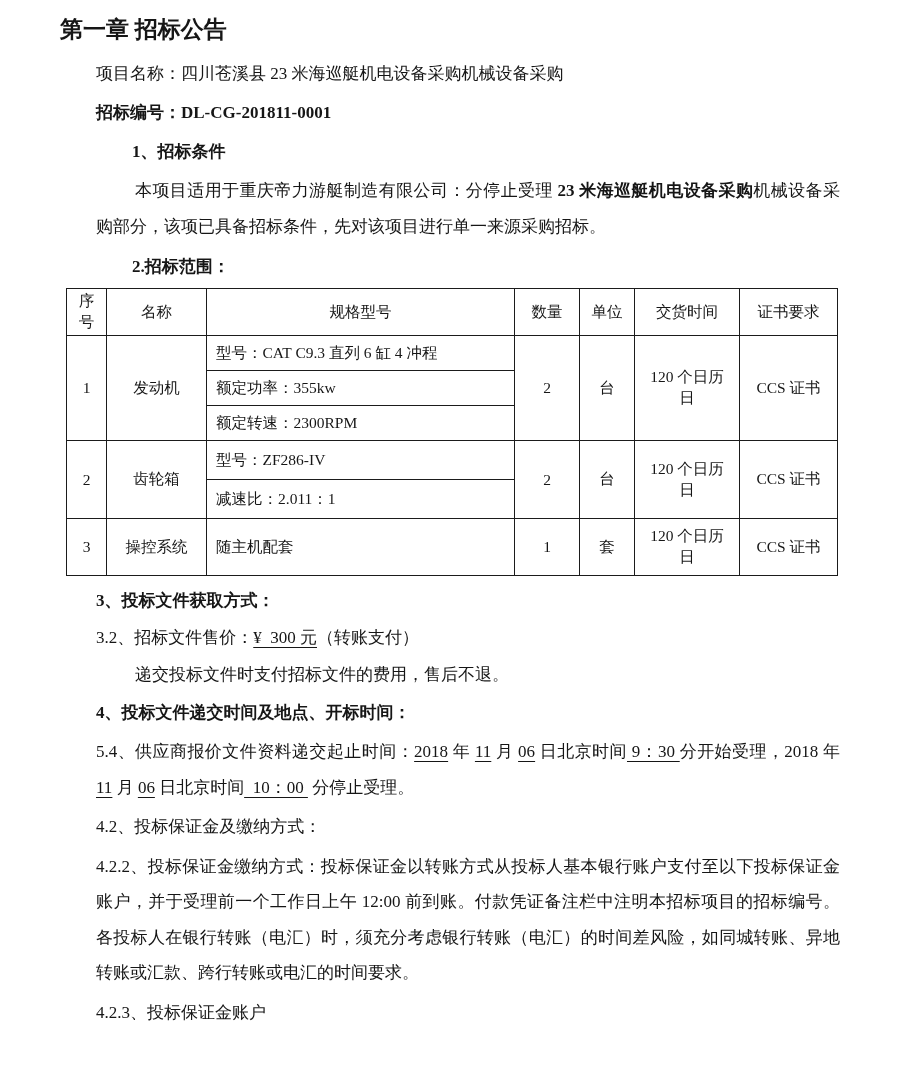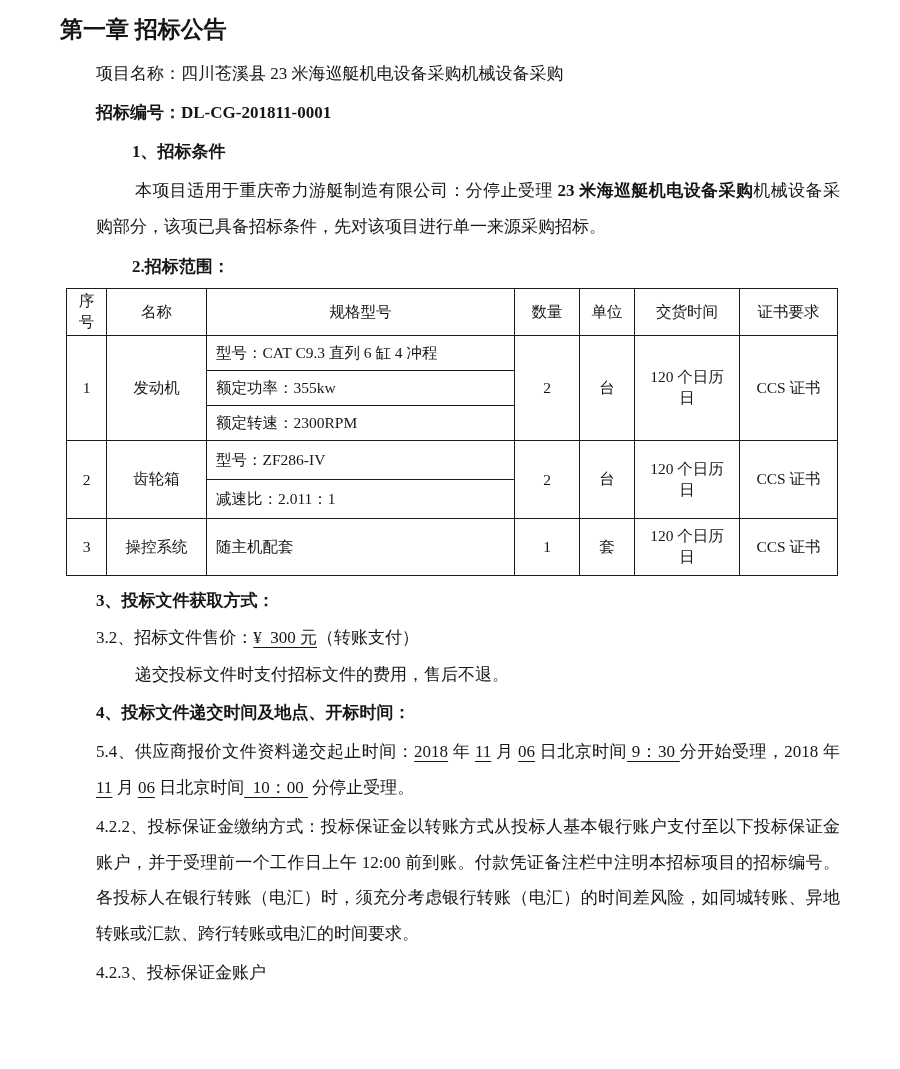--- a/index.html
+++ b/index.html
@@ -119,16 +119,17 @@
     </tr>
   </tbody>
     </table>
 
   <p class="h34 hs3">3、投标文件获取方式：</p>
   <p class="p32"><span>3.2、招标文件售价：</span><span class="u">¥&nbsp;&nbsp;300&nbsp;元</span><span>（转账支付）</span></p>
   <p class="pnote">递交投标文件时支付招标文件的费用，售后不退。</p>
 
   <p class="h34 hs4">4、投标文件递交时间及地点、开标时间：</p>
   <p class="p41"><span>5.4、供应商报价文件资料递交起止时间：</span><span class="u">2018</span><span> 年 </span><span class="u">11</span><span> 月 </span><span class="u">06</span><span> 日北京时间</span><span class="u">&nbsp;9：30&nbsp;</span><span>分开始受理，2018 年 </span><span class="u">11</span><span> 月 </span><span class="u">06</span><span> 日北京时间</span><span class="u">&nbsp;&nbsp;10：00&nbsp;</span><span> 分停止受理。</span></p>
+  <p class="p42">4.2、投标保证金及缴纳方式：</p>
   <p class="p422">4.2.2、投标保证金缴纳方式：投标保证金以转账方式从投标人基本银行账户支付至以下投标保证金账户，并于受理前一个工作日上午 12:00 前到账。付款凭证备注栏中注明本招标项目的招标编号。各投标人在银行转账（电汇）时，须充分考虑银行转账（电汇）的时间差风险，如同城转账、异地转账或汇款、跨行转账或电汇的时间要求。</p>
   <p class="p423">4.2.3、投标保证金账户</p>
 
 </div>
 
 </body></html>

